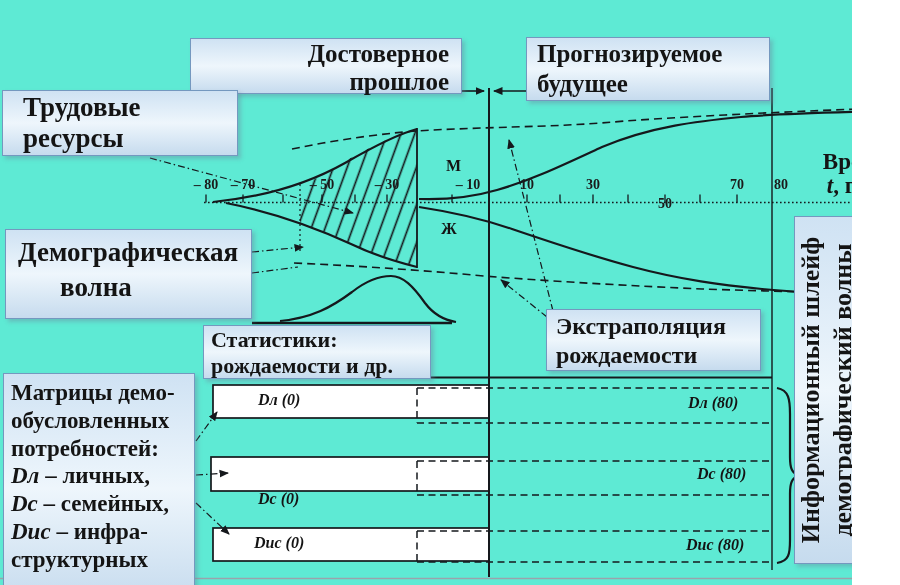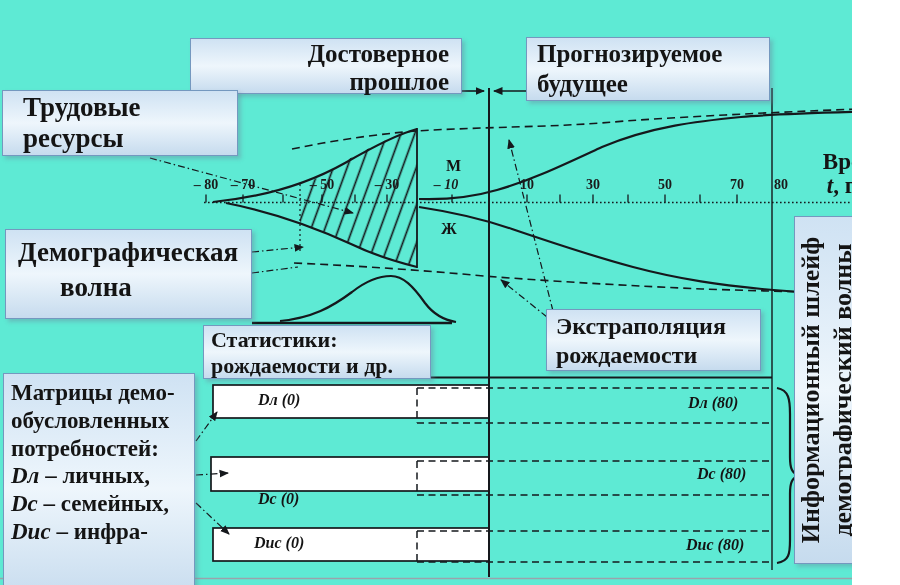--- a/index.html
+++ b/index.html
@@ -125,20 +125,21 @@
   <div style="padding-left:54px;">волна</div>
 </div>
 
 <div class="bluebox" style="left:3px;top:325px;width:192px;height:231px;font-size:23px;line-height:1.21;padding:5px 0 0 7px;margin-top:48px;">
   <div>Матрицы демо-</div>
   <div>обусловленных</div>
   <div>потребностей:</div>
   <div><span class="dsym">Dл</span><span> – личных,</span></div>
   <div><span class="dsym">Dс</span><span> – семейных,</span></div>
   <div><span class="dsym">Dис</span><span> – инфра-</span></div>
+  <div>структурных</div>
 </div>
 
 <div class="bluebox pre" style="left:546px;top:309px;width:215px;height:62px;font-size:24px;line-height:1.2;padding:2px 0 0 9px;">Экстраполяция
 рождаемости</div>
 
 <div class="bluebox pre" style="left:203px;top:325px;width:228px;height:54px;font-size:22px;line-height:1.18;padding:1px 0 0 7px;">Статистики:
 рождаемости и др.</div>
 
 <div class="bluebox" style="left:794px;top:216px;width:81px;height:348px;">
   <div id="rot">
@@ -149,24 +150,24 @@
 
 <div id="time-label">
   <div>Время,</div>
   <div><span class="ti">t</span><span>, годы</span></div>
 </div>
 
 <span class="tick" style="left:206px;">– 80</span>
 <span class="tick" style="left:243px;">– 70</span>
 <span class="tick" style="left:322px;">– 50</span>
 <span class="tick" style="left:387px;">– 30</span>
-<span class="tick" style="left:446px;font-style:italic;">– 10</span>
+<span class="tick" style="left:468px;">– 10</span>
 <span class="tick" style="left:527px;">10</span>
 <span class="tick" style="left:593px;">30</span>
-<span class="tick" style="left:665px;">50</span>
+<span class="tick" style="left:665px;margin-top:19px;">50</span>
 <span class="tick" style="left:737px;">70</span>
 <span class="tick" style="left:781px;">80</span>
 
 <span class="sexlabel" style="left:446px;top:157px;">М</span>
 <span class="sexlabel" style="left:441px;top:220px;">Ж</span>
 
 <span class="dlabel" style="left:258px;top:391px;">Dл (0)</span>
 <span class="dlabel" style="left:258px;top:463px;margin-top:27px;">Dс (0)</span>
 <span class="dlabel" style="left:254px;top:534px;">Dис (0)</span>
 <span class="dlabel" style="left:688px;top:394px;">Dл (80)</span>

